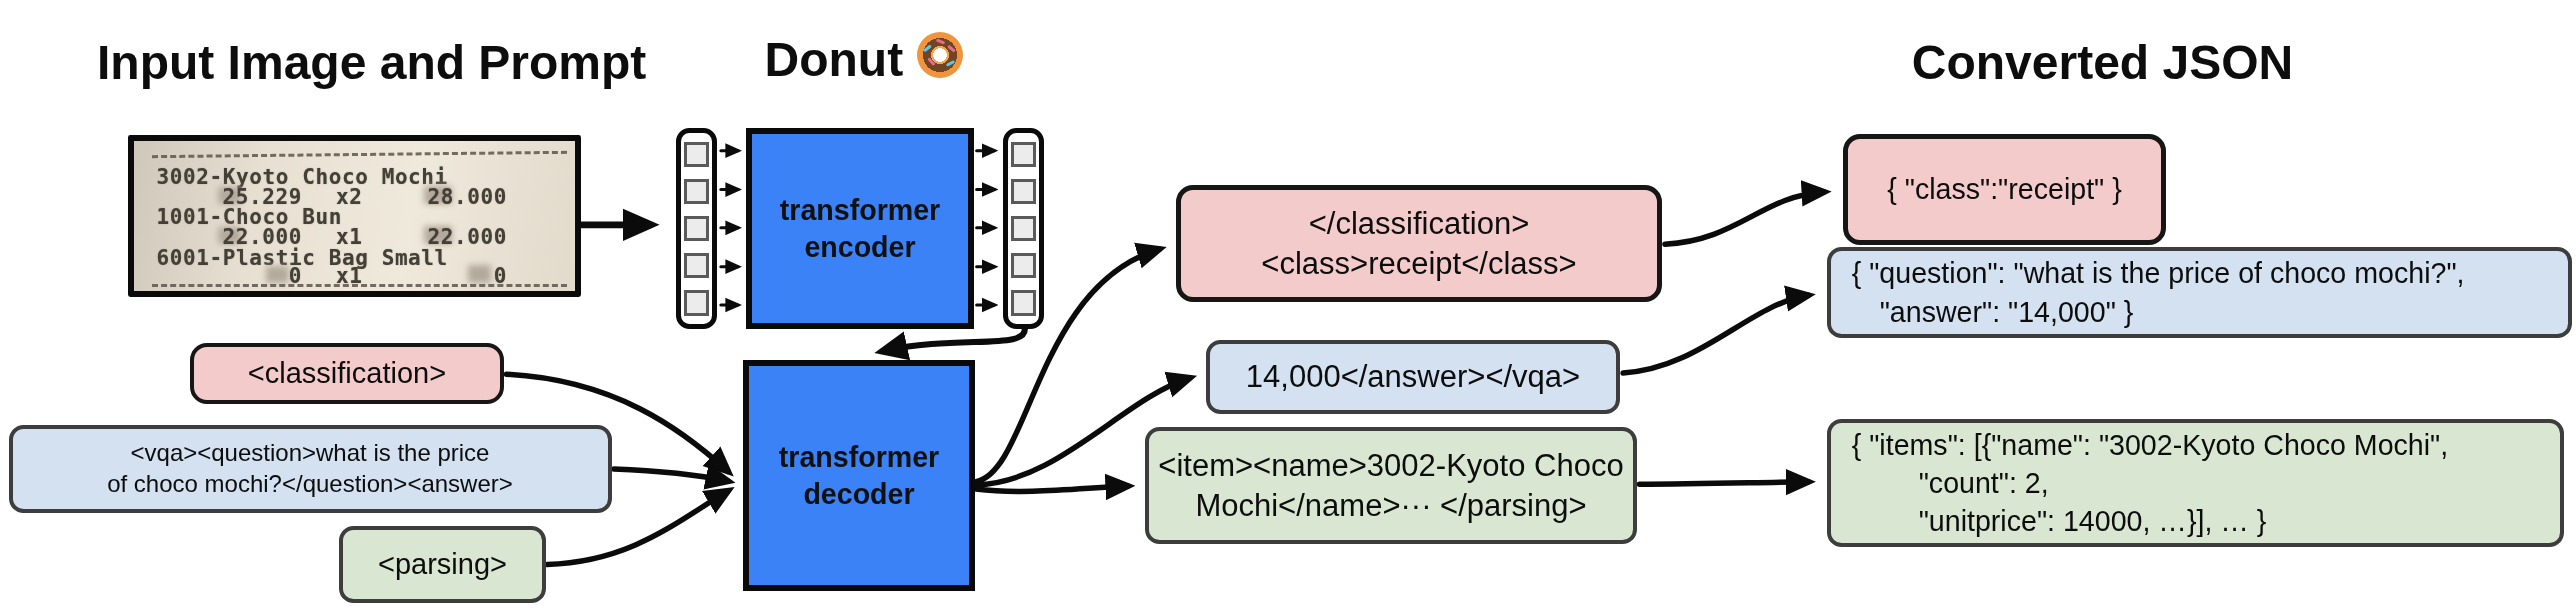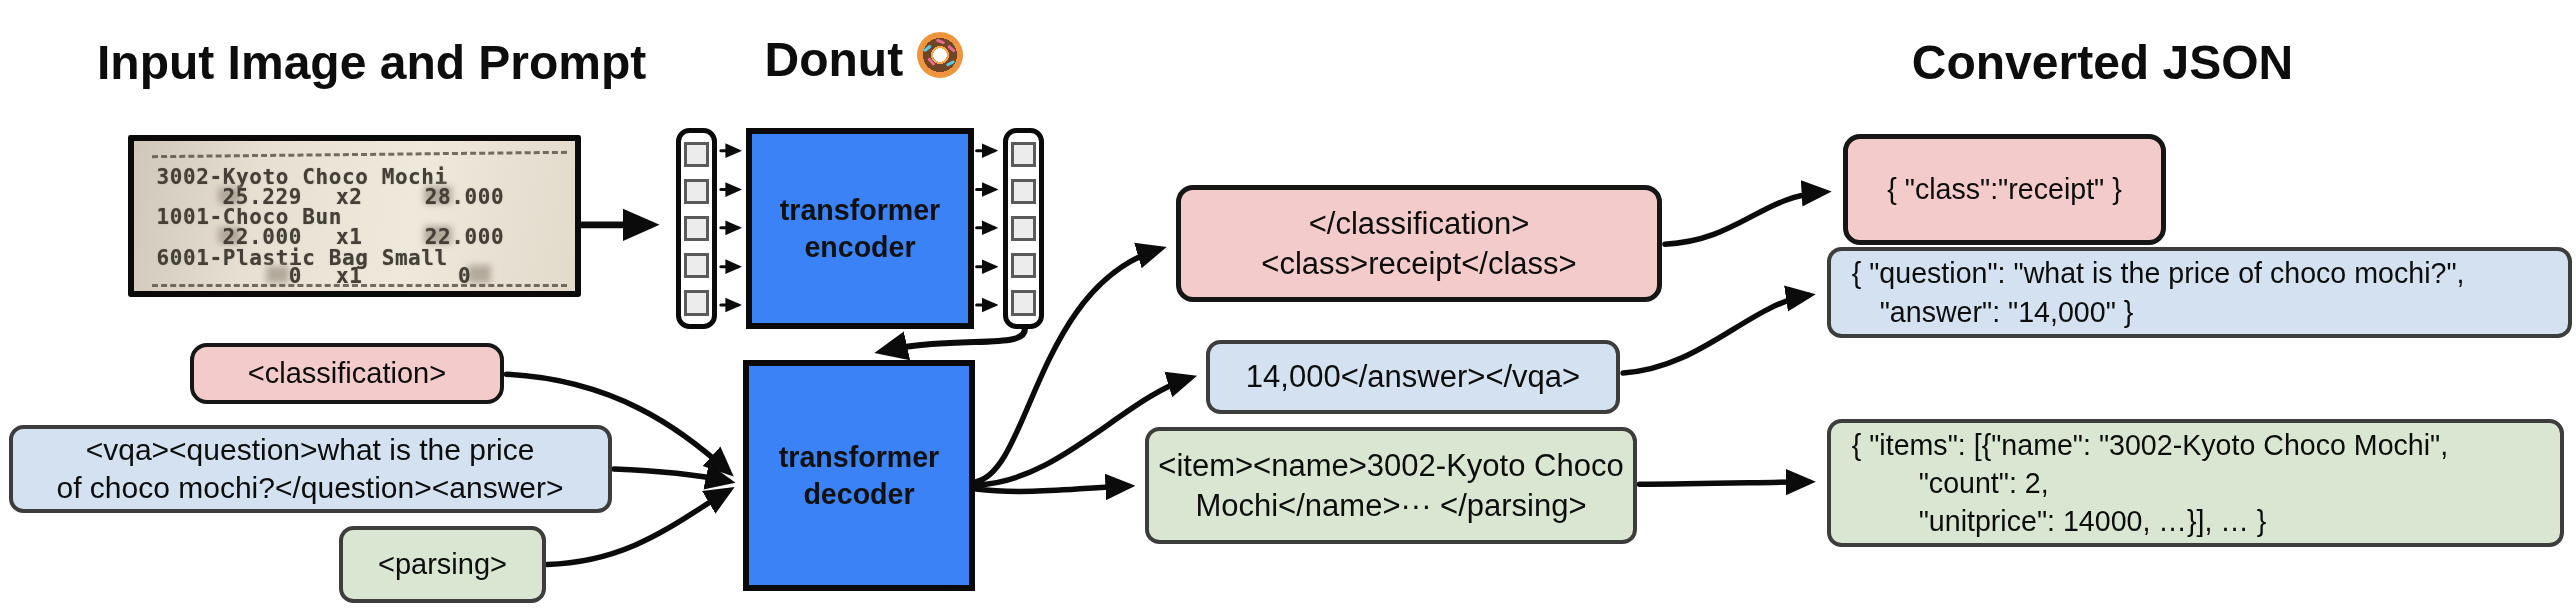--- a/index.html
+++ b/index.html
@@ -35,21 +35,21 @@
   .r-inner{position:relative;width:100%;height:100%;}
   .r-rule{position:absolute;left:18px;right:8.5px;border-top:3px dashed #5e564a;opacity:.85;}
   .r-rule-top{top:12px;transform:rotate(-.6deg);}
   .r-rule-bottom{top:143px;}
   .r-name{position:absolute;left:22.5px;white-space:nowrap;}
   .rn1{top:24px;} .rn2{top:64px;} .rn3{top:105px;}
   .r-amounts{position:absolute;left:0;top:0;width:100%;height:20.7px;}
   .ra1{top:44px;} .ra2{top:84px;} .ra3{top:123px;}
   .r-price{position:absolute;left:59px;width:109px;text-align:right;}
   .r-qty{position:absolute;left:202px;}
-  .r-total{position:absolute;left:276px;width:109px;text-align:center;}
+  .r-total{position:absolute;left:264px;width:109px;text-align:right;}
   .r-blur{position:absolute;background:#b3aa9c;filter:blur(3px);border-radius:1.8px;}
   .rb-a{left:84px;top:2.4px;width:23px;height:16.4px;}
   .rb-b{left:290px;top:1.2px;width:28px;height:17.6px;}
   .ra3 .rb-a{left:132px;}
   .ra3 .rb-b{left:334px;width:23px;}
 
   
   .block{border:6px solid #0a0a0a;background:#3b82f6;display:flex;flex-direction:column;
          align-items:center;justify-content:center;text-align:center;
          font-size:28.6px;font-weight:700;line-height:1.28;}
@@ -67,21 +67,21 @@
   
   .cbox{display:flex;flex-direction:column;justify-content:center;white-space:nowrap;
         font-size:31px;line-height:1.28;color:#0d0d0d;}
   .cbox .ln{display:block;}
   .center .ln{text-align:center;}
   .pink{background:#f2cbca;border:5.5px solid #161616;border-radius:17px;}
   .blue{background:#d3e1f0;border:4.9px solid #3d3d3d;border-radius:14.6px;}
   .green{background:#d9e7d2;border:4.9px solid #3d3d3d;border-radius:14.6px;}
 
   .prompt-cls{left:190px;top:343px;width:314px;height:61px;font-size:29px;border-width:4.3px;}
-  .prompt-vqa{left:8.5px;top:425px;width:603px;height:88px;font-size:30px;border-width:4.3px;}
+  .prompt-vqa{left:8.5px;top:425px;width:603px;height:88px;font-size:24px;border-width:4.3px;}
   .prompt-prs{left:339px;top:526px;width:207px;height:77px;font-size:29px;border-width:4.3px;}
 
   .out-cls{left:1176px;top:185px;width:486px;height:117px;}
   .out-vqa{left:1206px;top:340px;width:414px;height:74px;}
   .out-prs{left:1145px;top:427px;width:492px;height:117px;}
 
   .json-box{font-size:28.6px;line-height:1.34;padding-left:20.7px;white-space:nowrap;}
   .json-cls{left:1843px;top:134px;width:323px;height:111px;padding-left:0;}
   .json-vqa{left:1827px;top:247px;width:745px;height:91px;}
   .json-prs{left:1827px;top:419px;width:737px;height:128px;}

